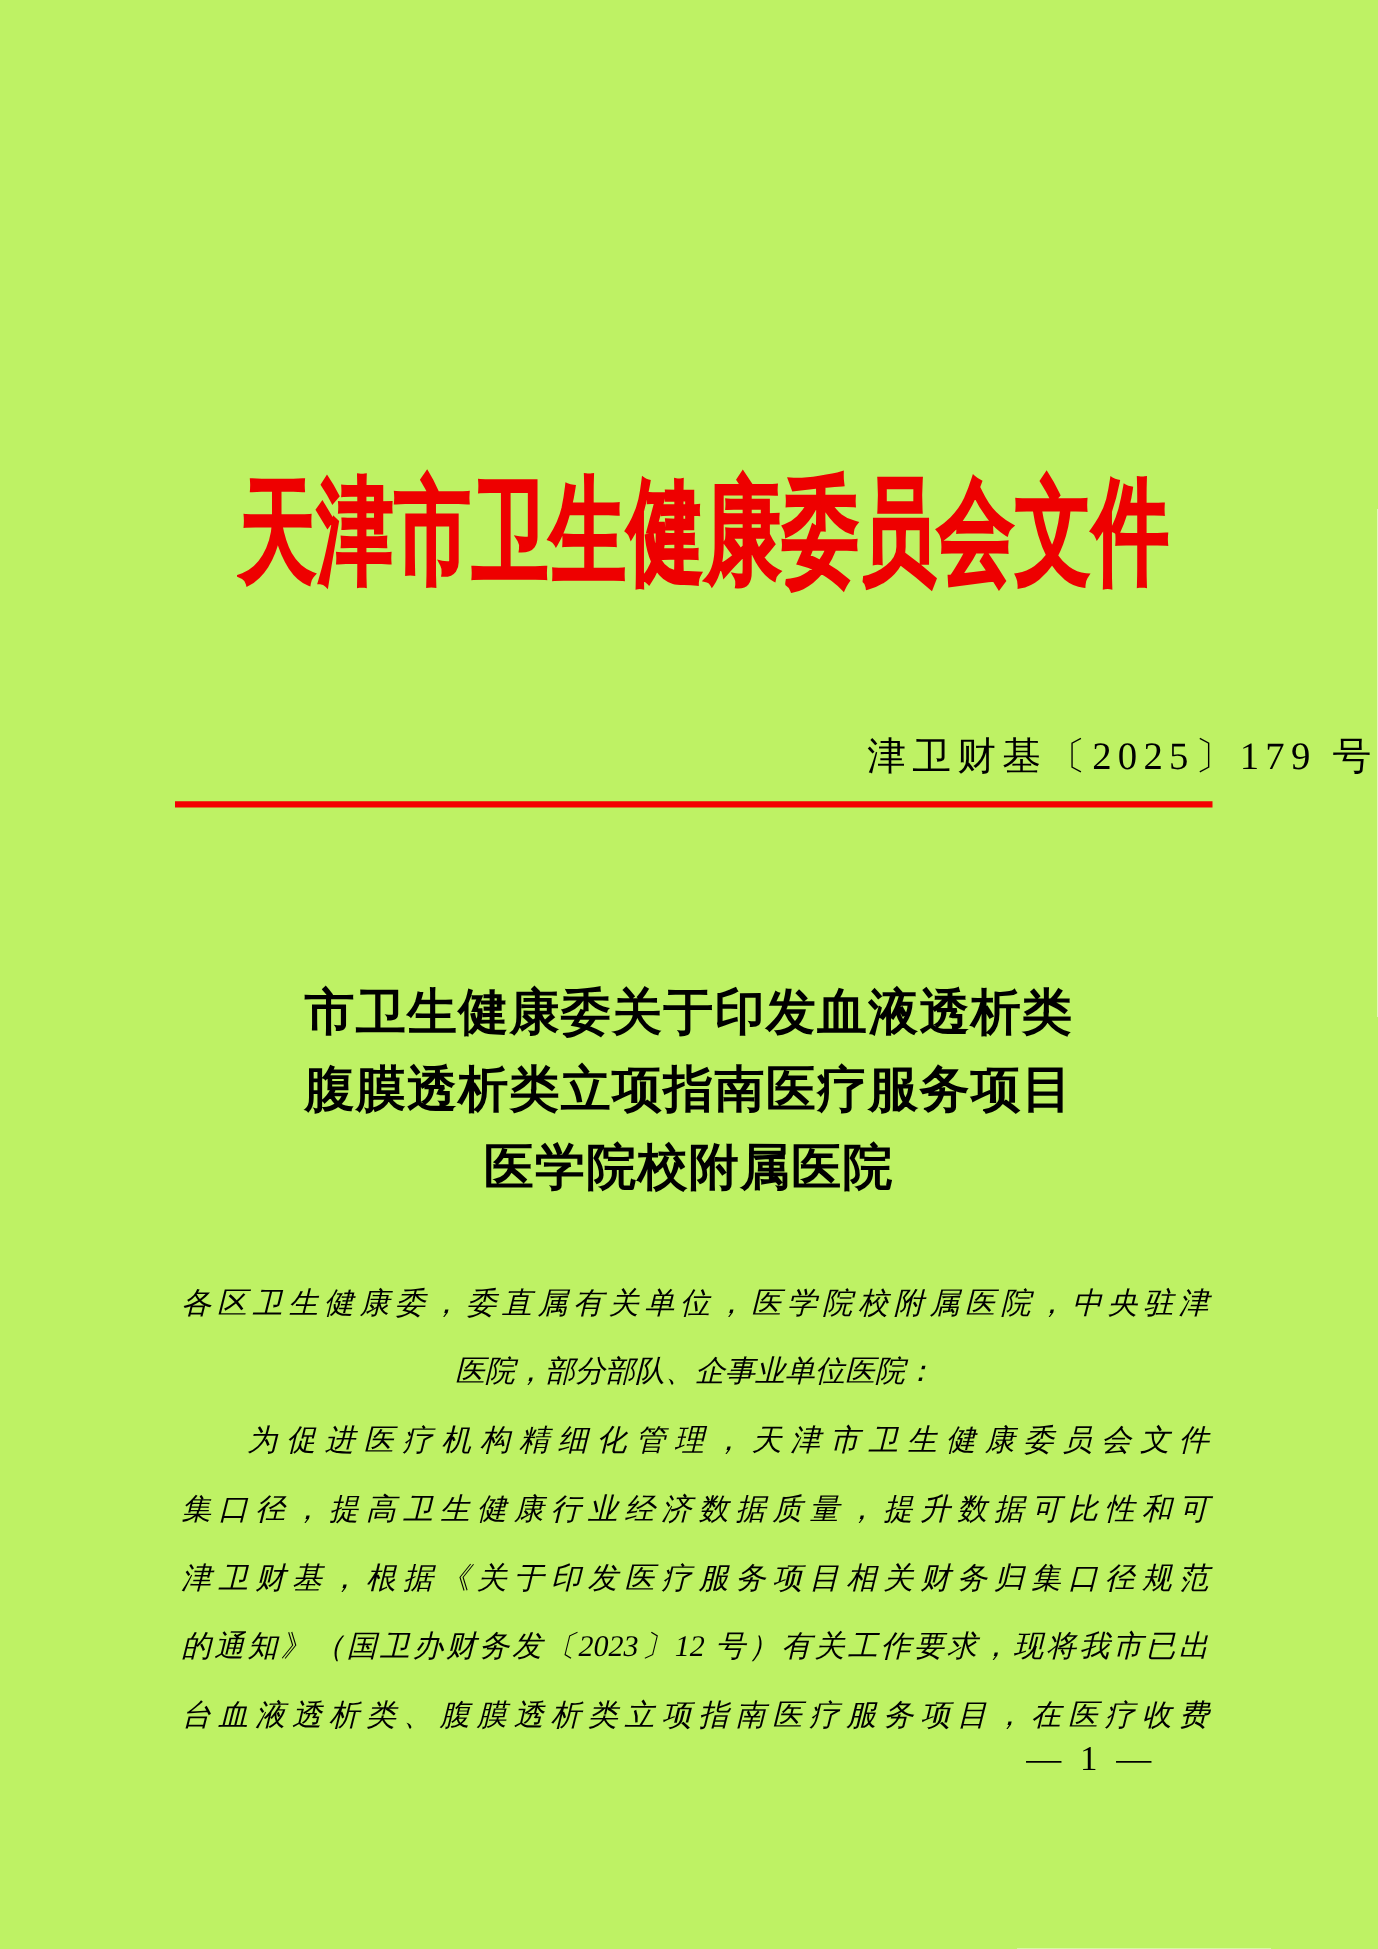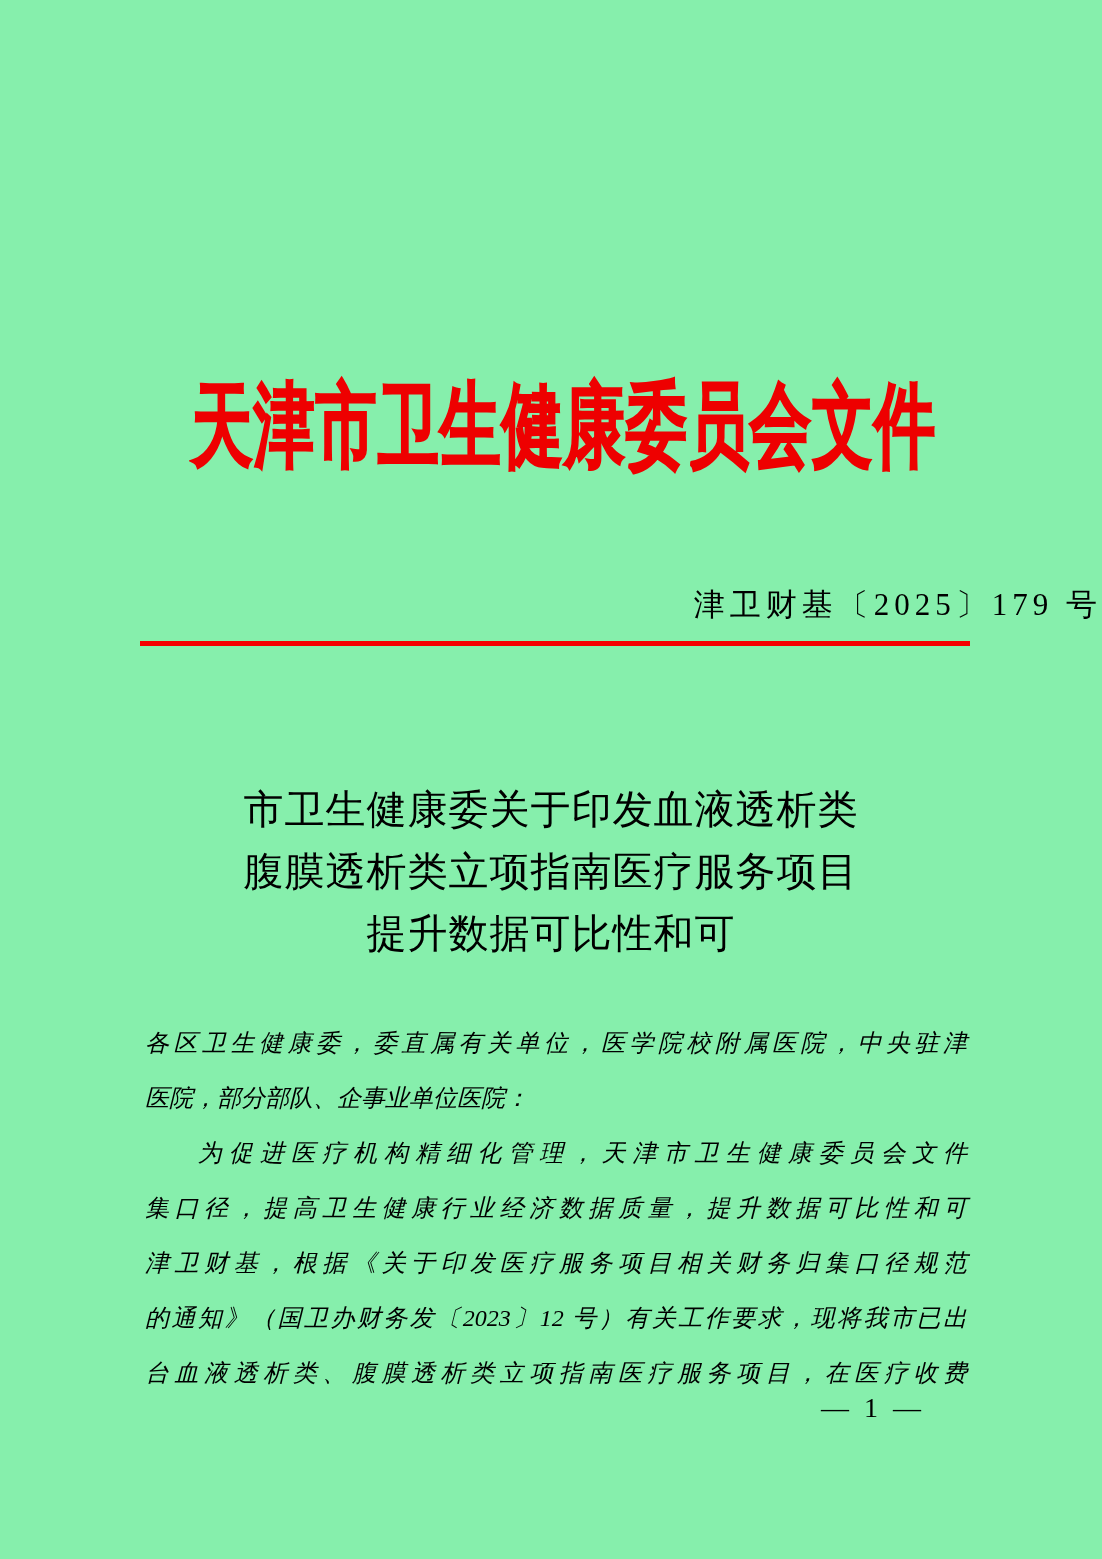--- a/index.html
+++ b/index.html
@@ -4,21 +4,21 @@
 <style>
   html, body {
     margin: 0;
     padding: 0;
     background: #ffffff;
   }
   .page {
     position: relative;
     width: 1102px;
     height: 1559px;
-    background: #86efac;
+    background: #bef264;
     color: #000000;
     font-family: "Liberation Serif", "DejaVu Serif", serif;
     overflow: hidden;
   }
   
   .agency-header {
     position: absolute;
     top: 370px;
     left: 0;
     width: 100%;
@@ -57,39 +57,40 @@
     background: #f40000;
   }
   
   .doc-title {
     position: absolute;
     top: 779px;
     left: 0;
     width: 100%;
     text-align: center;
     font-size: 40px;
-    font-weight: 400;
+    font-weight: 700;
   }
   .title-line {
     line-height: 62px;
     letter-spacing: 1px;
   }
   
   .body-text {
     position: absolute;
     top: 1016px;
     left: 145px;
     width: 822px;
     font-size: 24px;
     font-style: italic;
   }
   .body-line {
     line-height: 55px;
     height: 55px;
     overflow: visible;
+    text-align: center;
   }
   .body-line.just {
     text-align: justify;
     text-align-last: justify;
     text-justify: inter-character;
   }
   .body-line.indent {
     text-indent: 2.2em;
   }
   
@@ -112,21 +113,21 @@
     <span class="agency-header-inner">天津市卫生健康委员会文件</span>
   </div>
 
   <div class="doc-number">津卫财基〔2025〕179 号</div>
 
   <div class="red-rule"></div>
 
   <div class="doc-title">
     <div class="title-line">市卫生健康委关于印发血液透析类</div>
     <div class="title-line">腹膜透析类立项指南医疗服务项目</div>
-    <div class="title-line">提升数据可比性和可</div>
+    <div class="title-line">医学院校附属医院</div>
   </div>
 
   <div class="body-text">
     <div class="body-line just">各区卫生健康委，委直属有关单位，医学院校附属医院，中央驻津</div>
     <div class="body-line">医院，部分部队、企事业单位医院：</div>
     <div class="body-line just indent">为促进医疗机构精细化管理，天津市卫生健康委员会文件</div>
     <div class="body-line just">集口径，提高卫生健康行业经济数据质量，提升数据可比性和可</div>
     <div class="body-line just">津卫财基，根据《关于印发医疗服务项目相关财务归集口径规范</div>
     <div class="body-line just">的通知》（国卫办财务发〔2023〕12 号）有关工作要求，现将我市已出</div>
     <div class="body-line just">台血液透析类、腹膜透析类立项指南医疗服务项目，在医疗收费</div>

